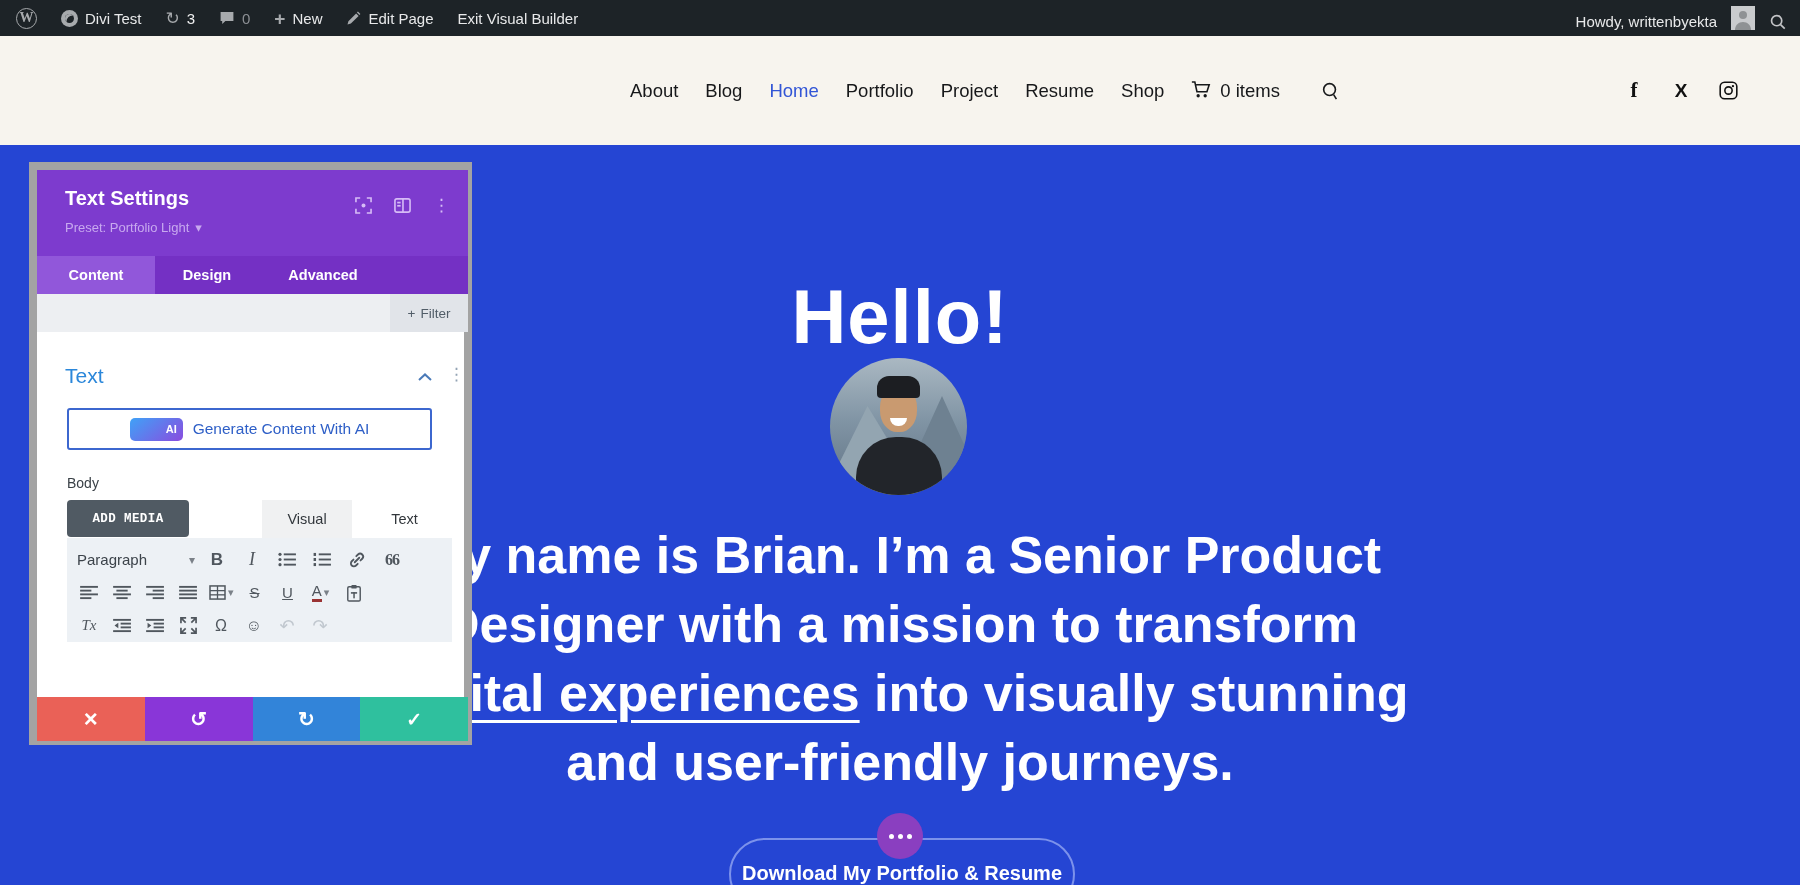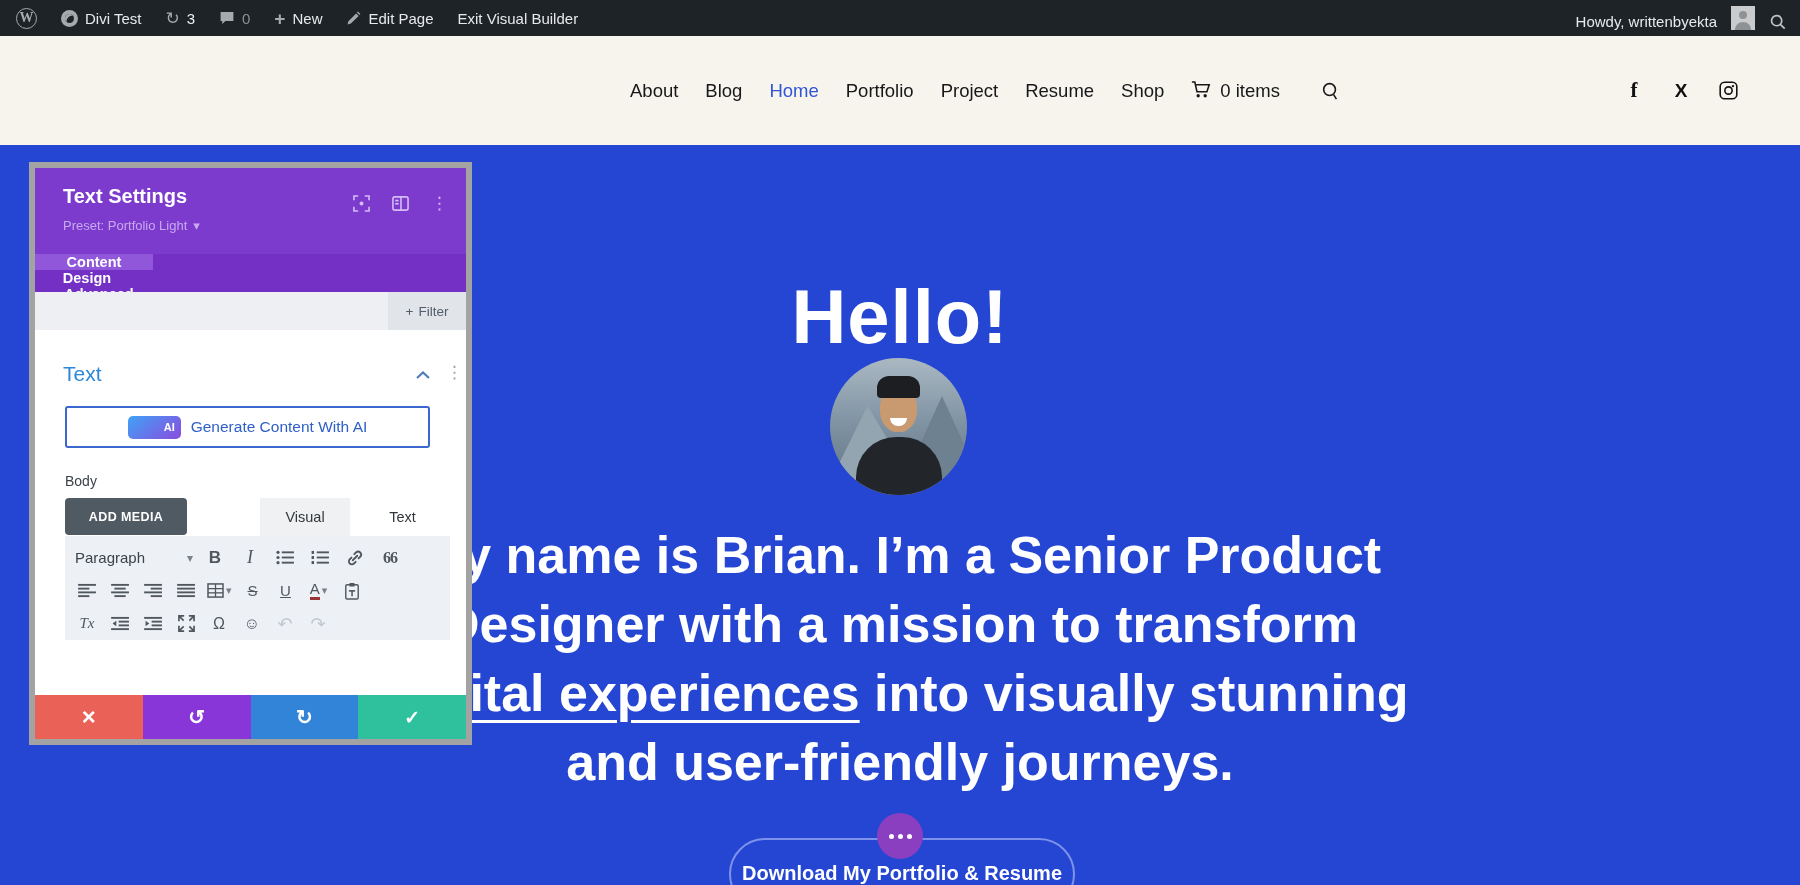--- a/index.html
+++ b/index.html
@@ -59,30 +59,30 @@
   .intro a{color:#fff;text-decoration:underline;text-decoration-thickness:3px;text-underline-offset:9px;cursor:pointer;}
 
   .dotsbtn{position:absolute;left:877px;top:813px;width:46px;height:46px;border-radius:50%;background:#8a3fc0;
     display:flex;align-items:center;justify-content:center;gap:4px;cursor:pointer;z-index:20;}
   .dotsbtn i{width:5px;height:5px;border-radius:50%;background:#fff;}
   .cta{position:absolute;left:729px;top:838px;width:346px;height:72px;border:2px solid rgba(196,209,255,.55);
     border-radius:38px;color:#fff;font-size:20px;font-weight:bold;text-align:center;padding-top:22px;
     box-sizing:border-box;cursor:pointer;z-index:10;}
 
   
-  .modal{position:absolute;left:29px;top:162px;width:443px;height:583px;border:6px solid #a3a3a3;
+  .modal{position:absolute;left:29px;top:162px;width:443px;height:583px;border:8px solid #a3a3a3;
     box-sizing:border-box;background:#fff;z-index:60;}
   .m-inner{position:relative;width:431px;height:571px;overflow:hidden;}
   .m-head{position:absolute;left:0;top:0;width:100%;height:86px;background:#7d3bce;}
   .m-title{position:absolute;left:28px;top:17px;color:#fff;font-size:20px;font-weight:bold;}
   .m-preset{position:absolute;left:28px;top:50px;color:#c8a9ef;font-size:13px;display:flex;gap:6px;align-items:center;cursor:pointer;}
   .m-head-icons{position:absolute;right:18px;top:27px;display:flex;gap:22px;color:#d6bcf6;align-items:center;}
   .m-head-icons .hic{cursor:pointer;display:flex;}
   .kebab{font-size:17px;line-height:1;cursor:pointer;}
-  .m-tabs{position:absolute;left:0;top:86px;width:100%;height:38px;background:#7430c4;display:flex;flex-direction:column;}
+  .m-tabs{position:absolute;left:0;top:86px;width:100%;height:38px;background:#7430c4;display:flex;}
   .m-tab{height:100%;display:flex;align-items:center;justify-content:center;color:#fff;font-size:14.5px;
     font-weight:600;cursor:pointer;}
   .m-tab.t0{width:118px;}.m-tab.t1{width:104px;}.m-tab.t2{width:128px;}
   .m-tab.active{background:#9157da;}
   .m-search{position:absolute;left:0;top:124px;width:100%;height:38px;background:#edeff2;}
   .m-search input{position:absolute;left:28px;top:0;height:38px;width:240px;border:none;background:transparent;
     font-size:14px;color:#555;outline:none;font-family:"Liberation Sans",sans-serif;}
   .m-search input::placeholder{color:#a5aeb9;}
   .filterbtn{position:absolute;right:0;top:0;width:78px;height:38px;background:#e1e4e9;display:flex;
     align-items:center;justify-content:center;gap:5px;font-size:13.5px;color:#515d68;cursor:pointer;}
@@ -90,21 +90,21 @@
   .sec-chevron{position:absolute;left:381px;top:203px;color:#4a7ab8;cursor:pointer;display:flex;}
   .sec-kebab{position:absolute;left:411px;top:196px;color:#93a3b4;}
   .aibtn{position:absolute;left:30px;top:238px;width:365px;height:42px;border:2px solid #3c67cf;border-radius:3px;
     background:#fff;box-sizing:border-box;display:flex;align-items:center;justify-content:center;gap:10px;cursor:pointer;}
   .aibadge{width:23px;height:23px;border-radius:5px;background:linear-gradient(140deg,#3fa2f7 0%,#8a4cdf 100%);
     color:#fff;font-size:11px;font-weight:bold;display:flex;align-items:center;justify-content:center;padding-left:30px;}
   .ailabel{color:#2e5fc7;font-size:15.5px;}
   .bodylabel{position:absolute;left:30px;top:305px;font-size:14px;color:#3a4147;}
   .addmedia{position:absolute;left:30px;top:330px;width:122px;height:37px;background:#505a63;border-radius:4px;
     color:#fff;font-size:12.5px;font-weight:bold;letter-spacing:.4px;display:flex;align-items:center;
-    justify-content:center;cursor:pointer;}
+    justify-content:center;cursor:pointer;font-family:Liberation Mono, monospace;}
   .edtab{position:absolute;top:330px;height:38px;display:flex;align-items:center;justify-content:center;
     font-size:14.5px;color:#32373c;cursor:pointer;}
   .edtab.visual{left:225px;width:90px;background:#f0f1f2;}
   .edtab.textm{left:320px;width:95px;background:#fff;}
   .toolbar{position:absolute;left:30px;top:368px;width:385px;height:104px;background:#edf1f5;box-sizing:border-box;
     padding:5px 10px 0 10px;color:#50575e;}
   .trow{display:flex;align-items:center;height:33px;}
   .tbtn{display:flex;align-items:center;justify-content:center;min-width:24px;height:24px;cursor:pointer;color:#50575e;}
   .trow.r1 .tbtn{margin-right:11px;}
   .trow.r2 .tbtn,.trow.r3 .tbtn{margin-right:9px;}

